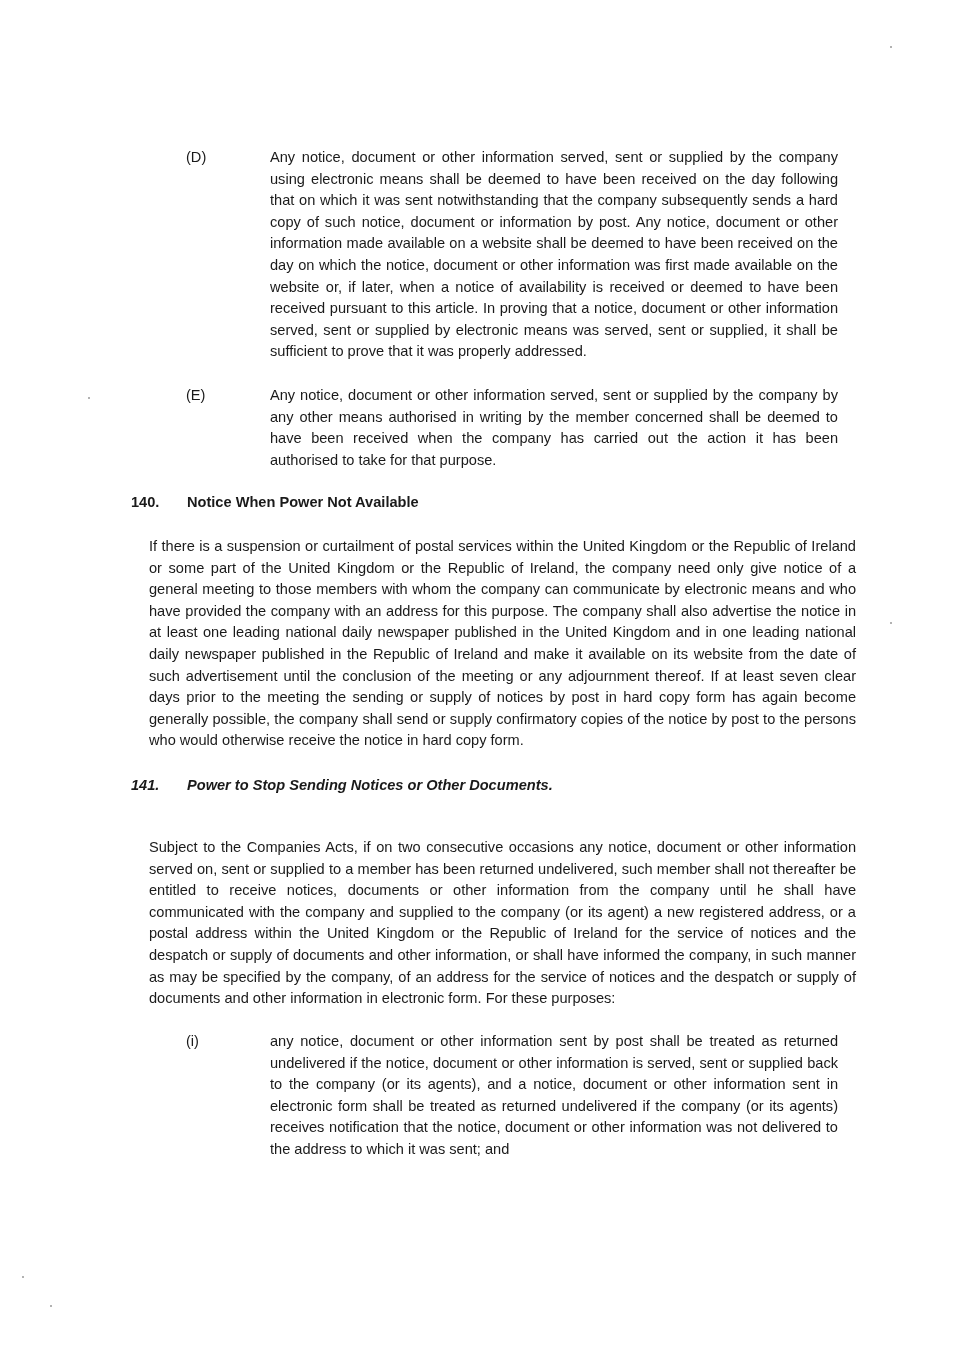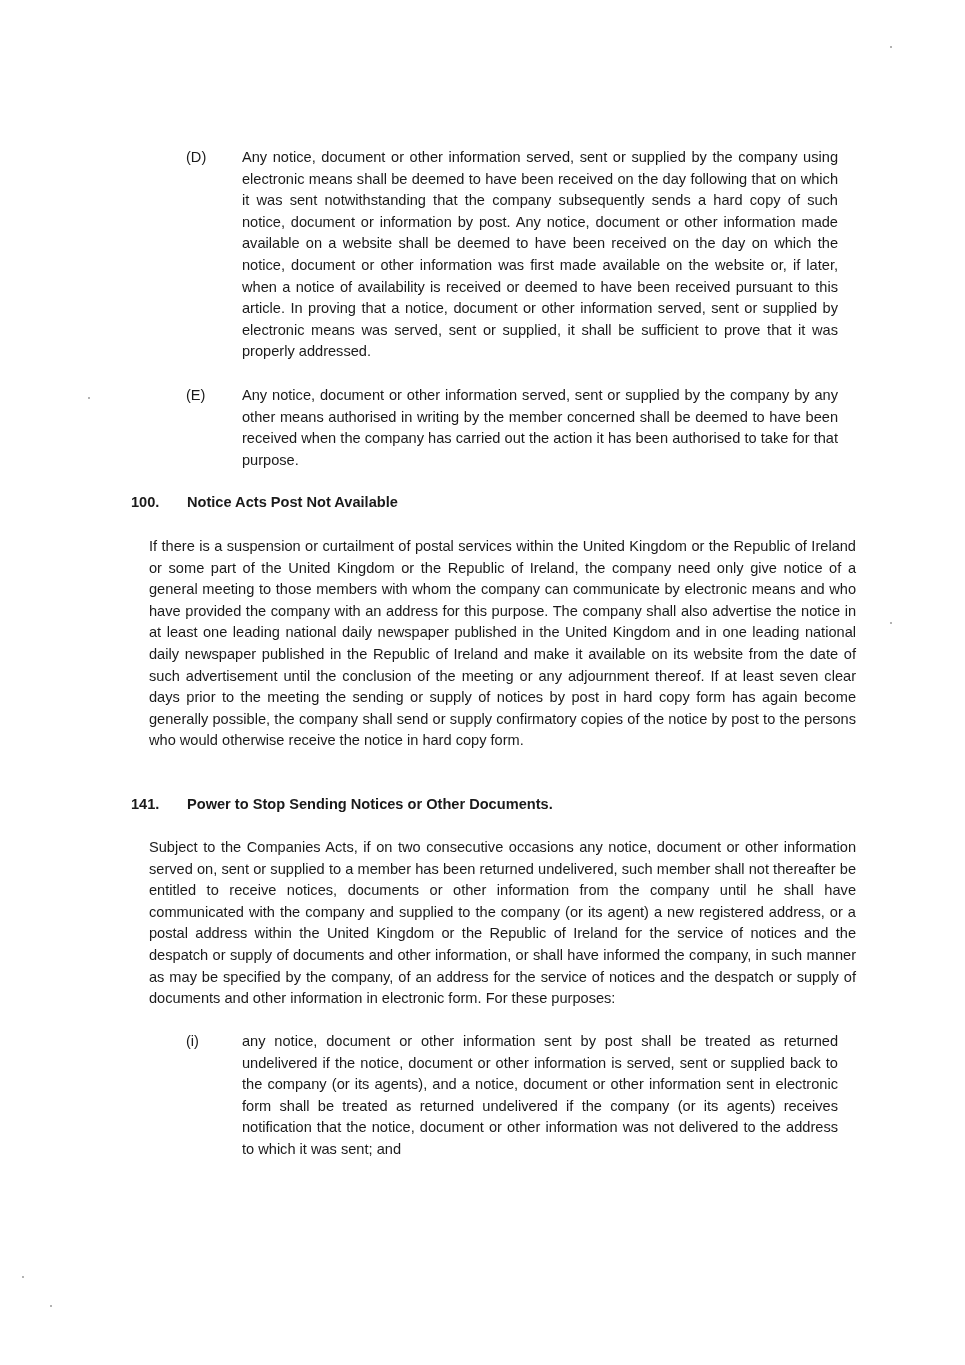--- a/index.html
+++ b/index.html
@@ -4,21 +4,21 @@
 <style>
   html, body { margin: 0; padding: 0; background: #ffffff; }
   body {
     width: 965px; height: 1365px; position: relative; overflow: hidden;
     font-family: "Liberation Sans", sans-serif; color: #1a1a1a;
     font-size: 14.6px; line-height: 21.6px;
   }
   .page { position: absolute; left: 0; top: 0; width: 965px; height: 1365px; }
   .item { position: absolute; left: 186px; width: 652px; }
   .item .label { position: absolute; left: 0; top: 0; width: 50px; }
-  .item .body { margin-left: 56px; text-align: justify; }
+  .item .body { margin-left: 84px; text-align: justify; }
   .heading { position: absolute; left: 131px; font-weight: bold; width: 700px; }
   .heading .num { display: inline-block; width: 56px; }
   .para { position: absolute; left: 149px; width: 707px; text-align: justify; }
   .speck { position: absolute; width: 2px; height: 2px; background: #999; border-radius: 1px; }
 </style>
 </head>
 <body>
 
 <div class="page">
 
@@ -26,26 +26,26 @@
     <span class="label">(D)</span>
     <div class="body">Any notice, document or other information served, sent or supplied by the company using electronic means shall be deemed to have been received on the day following that on which it was sent notwithstanding that the company subsequently sends a hard copy of such notice, document or information by post.  Any notice, document or other information made available on a website shall be deemed to have been received on the day on which the notice, document or other information was first made available on the website or, if later, when a notice of availability is received or deemed to have been received pursuant to this article.  In proving that a notice, document or other information served, sent or supplied by electronic means was served, sent or supplied, it shall be sufficient to prove that it was properly addressed.</div>
   </div>
 
   <div class="item" style="top:385px;">
     <span class="label">(E)</span>
     <div class="body">Any notice, document or other information served, sent or supplied by the company by any other means authorised in writing by the member concerned shall be deemed to have been received when the company has carried out the action it has been authorised to take for that purpose.</div>
   </div>
 
   <div class="heading" style="top:492px;">
-    <span class="num">100.</span><span>Notice Acts Post Not Available</span>
+    <span class="num">140.</span><span>Notice When Power Not Available</span>
   </div>
 
   <div class="para" style="top:536px;">If there is a suspension or curtailment of postal services within the United Kingdom or the Republic of Ireland or some part of the United Kingdom or the Republic of Ireland, the company need only give notice of a general meeting to those members with whom the company can communicate by electronic means and who have provided the company with an address for this purpose.  The company shall also advertise the notice in at least one leading national daily newspaper published in the United Kingdom and in one leading national daily newspaper published in the Republic of Ireland and make it available on its website from the date of such advertisement until the conclusion of the meeting or any adjournment thereof.  If at least seven clear days prior to the meeting the sending or supply of notices by post in hard copy form has again become generally possible, the company shall send or supply confirmatory copies of the notice by post to the persons who would otherwise receive the notice in hard copy form.</div>
 
-  <div class="heading" style="top:794px;">
+  <div class="heading" style="top:775px;font-style:italic;">
     <span class="num">141.</span><span>Power to Stop Sending Notices or Other Documents.</span>
   </div>
 
   <div class="para" style="top:837px;">Subject to the Companies Acts, if on two consecutive occasions any notice, document or other information served on, sent or supplied to a member has been returned undelivered, such member shall not thereafter be entitled to receive notices, documents or other information from the company until he shall have communicated with the company and supplied to the company (or its agent) a new registered address, or a postal address within the United Kingdom or the Republic of Ireland for the service of notices and the despatch or supply of documents and other information, or shall have informed the company, in such manner as may be specified by the company, of an address for the service of notices and the despatch or supply of documents and other information in electronic form.  For these purposes:</div>
 
   <div class="item" style="top:1031px;">
     <span class="label">(i)</span>
     <div class="body">any notice, document or other information sent by post shall be treated as returned undelivered if the notice, document or other information is served, sent or supplied back to the company (or its agents), and a notice, document or other information sent in electronic form shall be treated as returned undelivered if the company (or its agents) receives notification that the notice, document or other information was not delivered to the address to which it was sent; and</div>
   </div>
 

